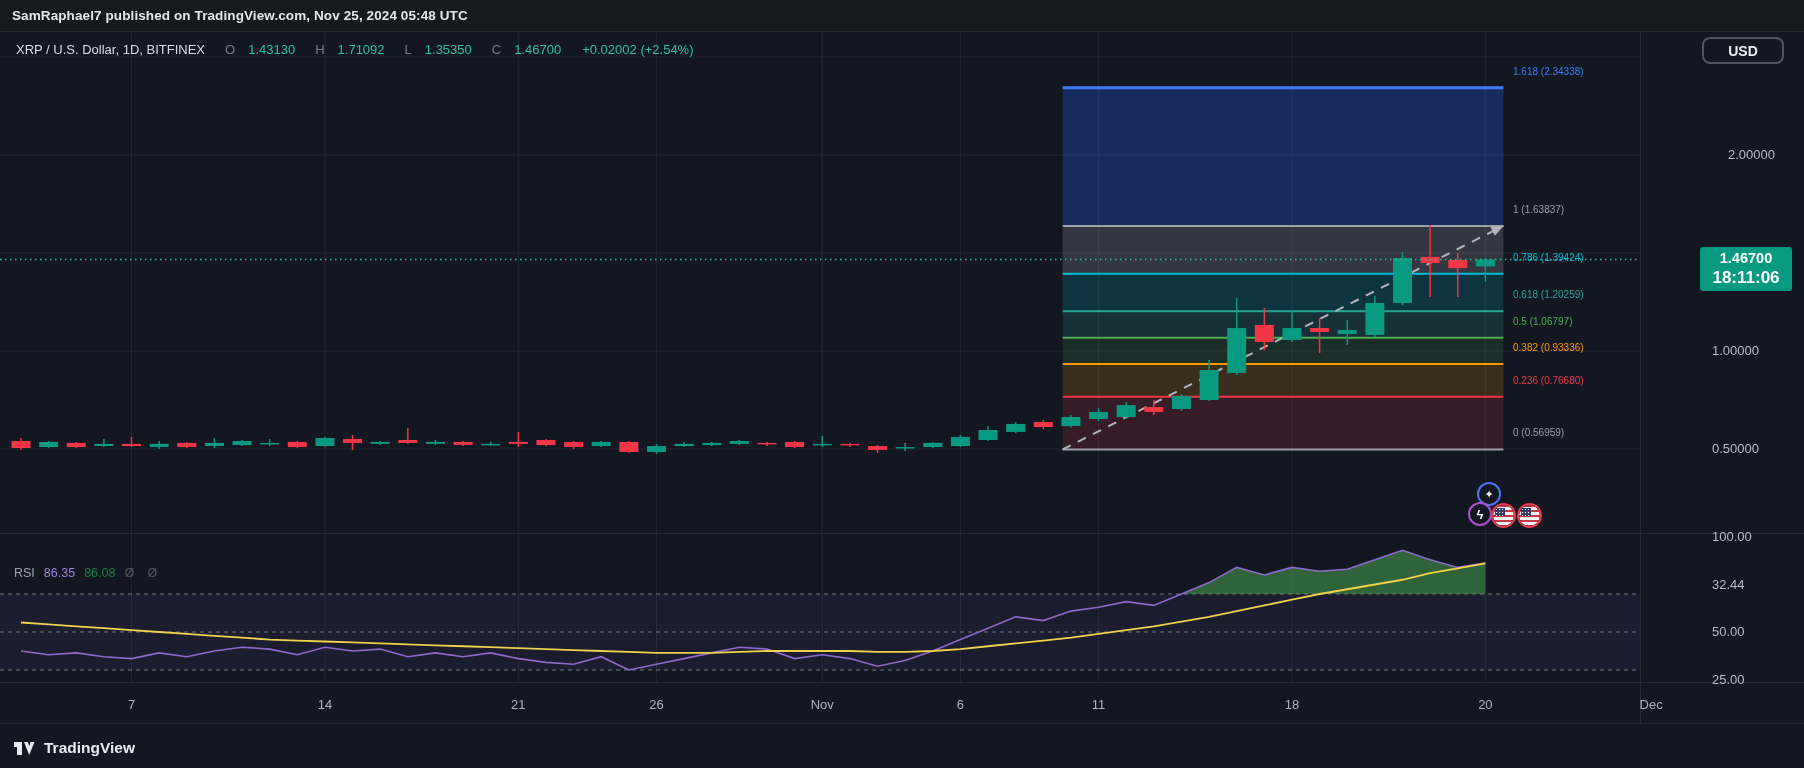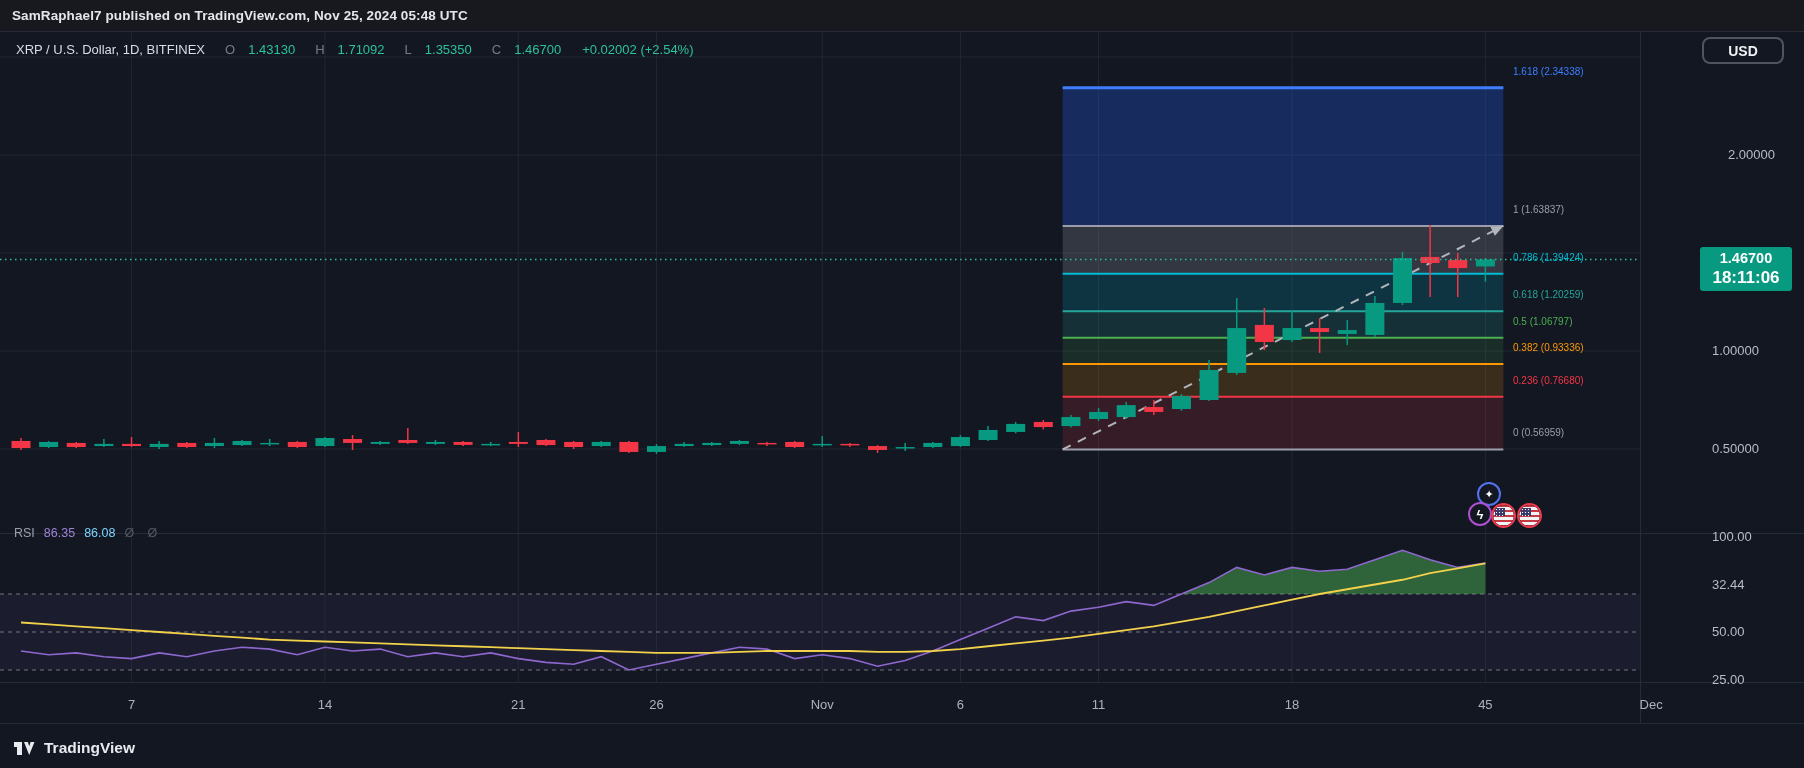--- a/index.html
+++ b/index.html
@@ -19,25 +19,25 @@
   .ticklab{position:absolute;color:#aeb2bc;font-size:13px;transform:translateX(-50%);z-index:10;}
   .fiblab{position:absolute;left:1513px;font-size:10px;z-index:10;white-space:nowrap;}
   .usd-btn{position:absolute;left:1702px;top:37px;width:82px;height:27px;border:2px solid #50545f;
            border-radius:8px;box-sizing:border-box;display:flex;align-items:center;justify-content:center;
            color:#eef0f4;font-size:14px;font-weight:700;z-index:25;background:#131722;cursor:pointer;}
   .price-badge{position:absolute;left:1700px;top:247px;width:92px;height:44px;background:#089981;
            border-radius:3px;display:flex;flex-direction:column;align-items:center;justify-content:center;
            color:#fff;z-index:26;line-height:1.25;}
   .price-badge .p{font-size:14.5px;font-weight:700;}
   .price-badge .t{font-size:17px;font-weight:600;}
-  .rsi-header{position:absolute;left:14px;top:526px;display:flex;gap:9px;align-items:baseline;
+  .rsi-header{position:absolute;left:14px;top:566px;display:flex;gap:9px;align-items:baseline;
            font-size:12.5px;z-index:20;}
   .rsi-header .ttl{color:#9aa0ab;}
   .rsi-header .v1{color:#a083d9;}
-  .rsi-header .v2{color:#7dd3fc;}
+  .rsi-header .v2{color:#15803d;}
   .rsi-header .hid{color:#545862;letter-spacing:5px;}
   .icon-circle{position:absolute;border-radius:50%;box-sizing:border-box;display:flex;align-items:center;
            justify-content:center;z-index:22;background:rgba(19,23,34,.85);}
   .spark{left:1477px;top:482px;width:24px;height:24px;border:2px solid #5472f0;color:#fff;font-size:11px;}
   .bolt{left:1468px;top:502px;width:24px;height:24px;border:2px solid #ae4fd1;color:#fff;font-size:13px;font-weight:700;}
   .flag{width:25px;height:25px;border:2px solid #ef3b4e;overflow:hidden;padding:0;}
   .flag1{left:1491px;top:503px;}
   .flag2{left:1517px;top:503px;}
   .flag .stripes{width:100%;height:100%;border-radius:50%;
       background:repeating-linear-gradient(#c63a46 0 2.5px,#f3f4f6 2.5px 5px);position:relative;}
@@ -283,15 +283,15 @@
     <div class="axlab" style="left: 1712px; top: 624px;">50.00</div>
     <div class="axlab" style="left: 1712px; top: 671.5px;">25.00</div>
     <div class="ticklab" style="left: 131.52px; top: 697px;">7</div>
     <div class="ticklab" style="left: 324.93px; top: 697px;">14</div>
     <div class="ticklab" style="left: 518.34px; top: 697px;">21</div>
     <div class="ticklab" style="left: 656.49px; top: 697px;">26</div>
     <div class="ticklab" style="left: 822.27px; top: 697px;">Nov</div>
     <div class="ticklab" style="left: 960.42px; top: 697px;">6</div>
     <div class="ticklab" style="left: 1098.57px; top: 697px;">11</div>
     <div class="ticklab" style="left: 1291.98px; top: 697px;">18</div>
-    <div class="ticklab" style="left: 1485.39px; top: 697px;">45</div>
+    <div class="ticklab" style="left: 1485.39px; top: 697px;">20</div>
     <div class="ticklab" style="left: 1651.17px; top: 697px;">Dec</div>
   </div>
 
 </body></html>

